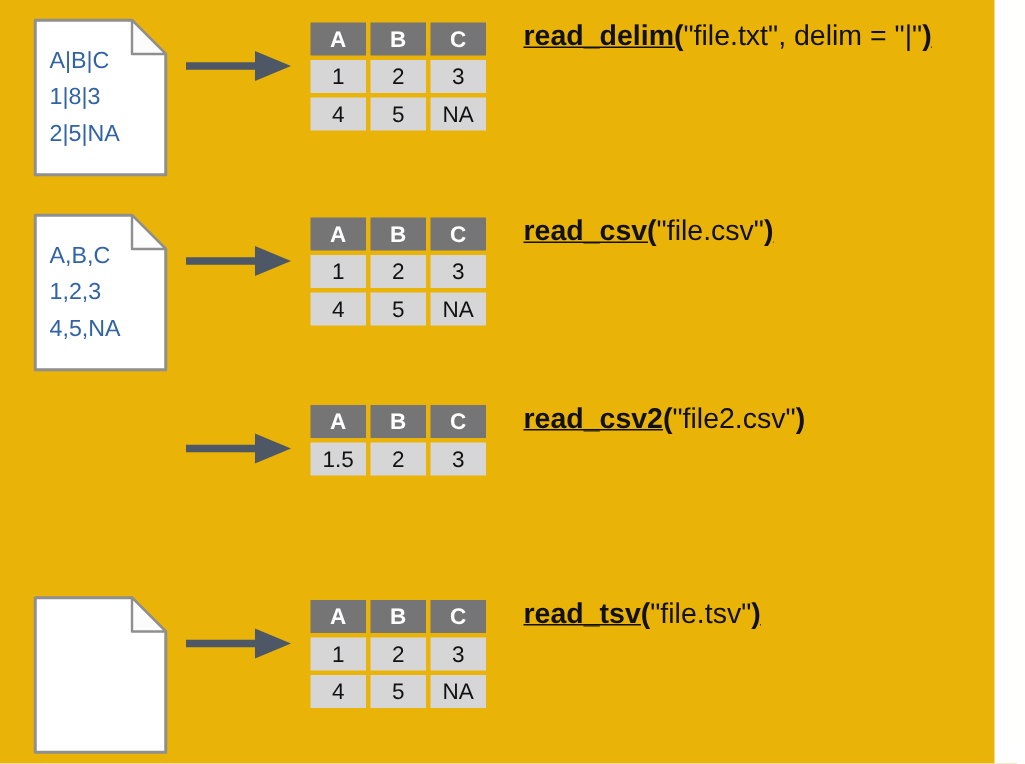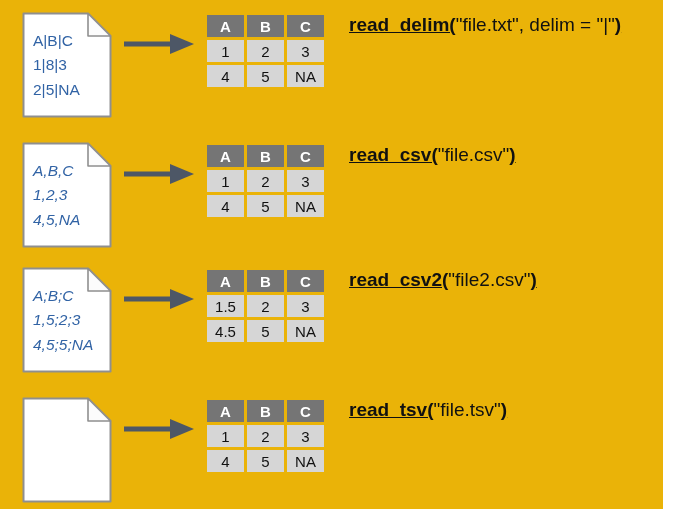--- a/index.html
+++ b/index.html
@@ -11,21 +11,21 @@
   .row:nth-child(1){height:130px;}
   .row:nth-child(2){height:125px;}
   .row:nth-child(3){height:130px;}
   .row:nth-child(4){height:124px;}
 
   
   .file{position:absolute;left:22px;top:12px;width:90px;height:106px;}
   .file svg.page{position:absolute;left:0;top:0;}
   .file .lines{
     position:absolute;left:11px;top:0;height:100%;display:flex;flex-direction:column;
-    justify-content:center;gap:9px;color:#3163a5;font-size:15.5px;font-style:italic;
+    justify-content:center;gap:9px;color:#3163a5;font-size:15.5px;
     line-height:1;z-index:2;
   }
   .file .lines.upright{font-style:normal;}
 
   
   .arrow{position:absolute;left:124px;top:33px;}
 
   
   table.tbl{
     position:absolute;left:204px;top:12px;border-collapse:separate;border-spacing:3.5px;
@@ -125,53 +125,37 @@
           <td>4</td>
           <td>5</td>
           <td>NA</td>
         </tr>
       </tbody>
     </table>
     <div class="code"><span class="b">read_csv(</span><span>"file.csv"</span><span class="b">)</span></div>
   </div>
 
   <div class="row">
-    <div class="file">
-      <svg class="page" width="90" height="106" viewBox="0 0 90 106">
-        <path d="M1.5 1.5 H66 L88.5 24 V104.5 H1.5 Z" fill="#ffffff" stroke="#8f8f8f" stroke-width="2" stroke-linejoin="round"></path>
-        <path d="M66 1.5 L88.5 24 H66 Z" fill="#fcfcfc" stroke="#8f8f8f" stroke-width="1.6" stroke-linejoin="round"></path>
-      </svg>
-      <div class="lines">
-        <div>A;B;C</div>
-        <div>1,5;2;3</div>
-        <div>4,5;5;NA</div>
-      </div>
-    </div>
     <svg class="arrow" width="72" height="22" viewBox="0 0 72 22">
       <line x1="0" y1="11" x2="50" y2="11" stroke="#4d5766" stroke-width="5"></line>
       <polygon points="46,1 70,11 46,21" fill="#4d5766"></polygon>
     </svg>
     <table class="tbl">
       <thead>
           <tr>
         <th>A</th>
         <th>B</th>
         <th>C</th>
       </tr>
         </thead>
       <tbody>
         <tr>
           <td>1.5</td>
           <td>2</td>
           <td>3</td>
-        </tr>
-        <tr>
-          <td>4.5</td>
-          <td>5</td>
-          <td>NA</td>
         </tr>
       </tbody>
     </table>
     <div class="code"><span class="b">read_csv2(</span><span>"file2.csv"</span><span class="b">)</span></div>
   </div>
 
   <div class="row">
     <div class="file">
       <svg class="page" width="90" height="106" viewBox="0 0 90 106">
         <path d="M1.5 1.5 H66 L88.5 24 V104.5 H1.5 Z" fill="#ffffff" stroke="#8f8f8f" stroke-width="2" stroke-linejoin="round"></path>

